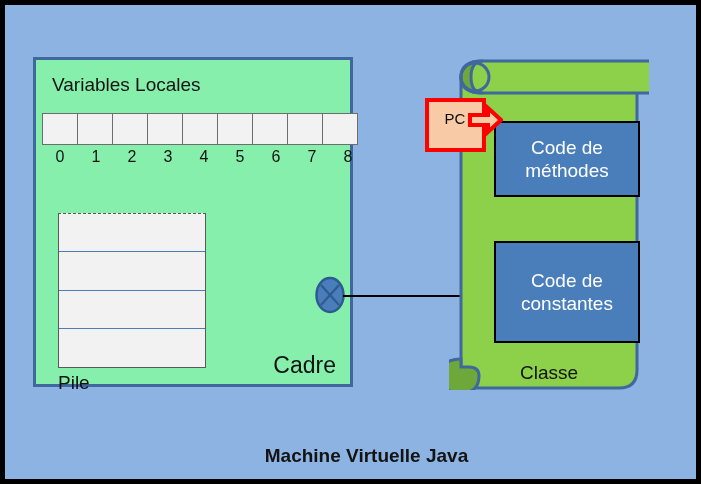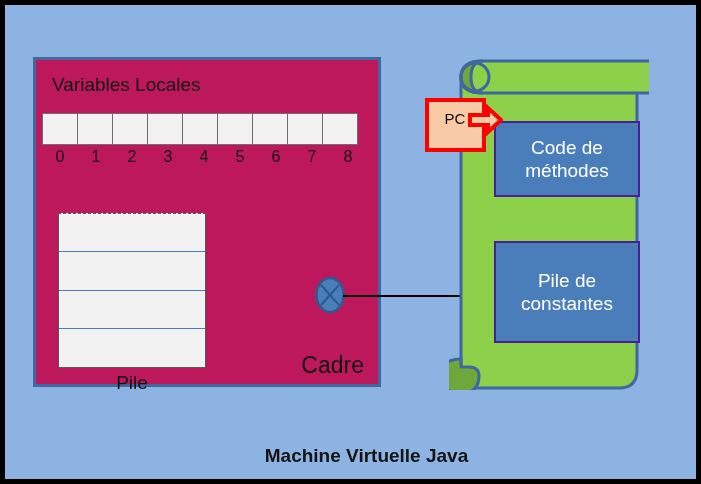--- a/index.html
+++ b/index.html
@@ -14,22 +14,22 @@
     left:5px;top:5px;
     width:691px;height:474px;
     background:#8CB3E2;
     overflow:hidden;
   }
 
   
   #cadre{
     position:absolute;
     left:28px;top:52px;
-    width:348px;height:330px;
-    background:#be185d;
+    width:320px;height:330px;
+    background:#86efac;
     border:3px solid #41689E;
     box-sizing:border-box;
   }
   #vars-title{
     position:absolute;
     left:16px;top:14px;
     font-size:19px;
     color:#131313;
     letter-spacing:0px;
     white-space:nowrap;
@@ -74,21 +74,21 @@
   .pile-div{
     position:absolute;
     left:0;width:100%;
     height:0;
     border-top:1px solid #4A7EBB;
   }
   #pile-label{
     position:absolute;
     left:22px;top:312px;
     width:148px;
-    text-align:center;
+    text-align:left;
     font-size:19px;
     color:#131313;
   }
   #cadre-label{
     position:absolute;
     right:14px;bottom:5px;
     font-size:23px;
     color:#131313;
   }
 
@@ -117,21 +117,21 @@
     width:200px;
     text-align:center;
     font-size:19px;
     color:#131313;
     z-index:5;
   }
 
   .blue-box{
     position:absolute;
     background:#4A7EBB;
-    border:2px solid #4c1d95;
+    border:2px solid #000000;
     box-sizing:border-box;
     color:#FFFFFF;
     font-size:19px;
     line-height:23px;
     text-align:center;
     display:flex;
     align-items:center;
     justify-content:center;
     z-index:4;
   }
@@ -224,23 +224,24 @@
     <path d="M12 22 L188 22 L188 313 Q188 331 170 331 L30 331 Q12 331 12 313 Z" fill="#8DD04A" stroke="#41689E" stroke-width="3"></path>
 
     <path d="M34 4 L218 4 Q240 4 240 20 Q240 36 218 36 L34 36 Q12 36 12 20 Q12 4 34 4 Z" fill="#8DD04A" stroke="#41689E" stroke-width="3"></path>
 
     <path d="M34 4 Q12 4 12 20 Q12 36 34 36 Q22 36 22 20 Q22 4 34 4 Z" fill="#6FA83A" stroke="#41689E" stroke-width="3"></path>
     <circle cx="26" cy="20" r="14" fill="none" stroke="#41689E" stroke-width="3"></circle>
 
     <path d="M12 302 Q-8 302 -8 319 Q-8 336 12 336 Q30 336 30 319 Q30 310 20 310 L12 310 Z" fill="#6FA83A" stroke="#41689E" stroke-width="3"></path>
   </svg>
 
+  <div id="classe-label">Classe</div>
 
   <div class="blue-box" id="code-methodes">Code de méthodes</div>
-  <div class="blue-box" id="pool-constantes">Pile de constantes</div>
+  <div class="blue-box" id="pool-constantes">Code de constantes</div>
 
   <div id="pc-wrap">
     <svg width="78" height="54" viewBox="0 0 78 54">
       <rect x="2" y="2" width="57" height="50" fill="#F8CBA6" stroke="#FF0000" stroke-width="4"></rect>
       <polygon points="45,17 63,17 63,10 76,22 63,34 63,27 45,27" fill="#F8CBA6" stroke="#FF0000" stroke-width="4" stroke-linejoin="miter"></polygon>
     </svg>
     <div id="pc-text">PC</div>
   </div>
 
   <div id="vm-title">Machine Virtuelle Java</div>

